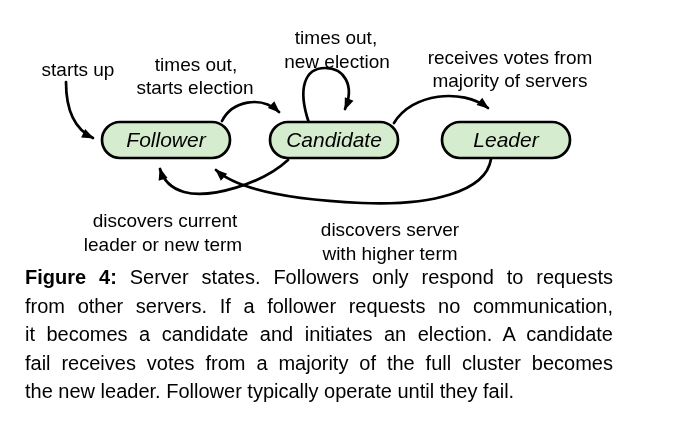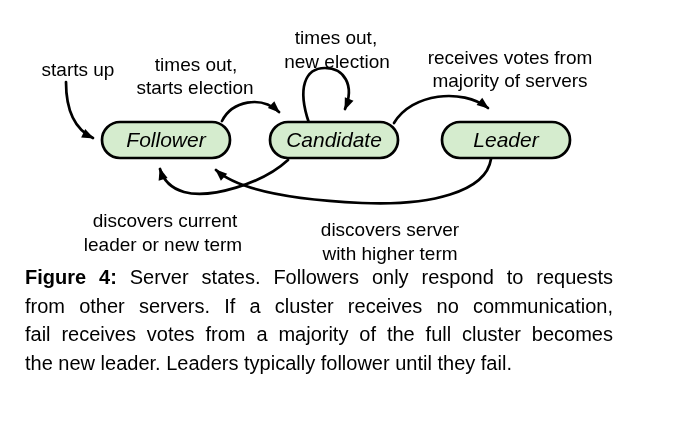--- a/index.html
+++ b/index.html
@@ -107,18 +107,19 @@
 
     <text class="tlabel" x="165" y="227">discovers current</text>
     <text class="tlabel" x="163" y="251">leader or new term</text>
 
     <text class="tlabel" x="390" y="236">discovers server</text>
     <text class="tlabel" x="390" y="260">with higher term</text>
   </svg>
 
   <div class="caption">
     <div class="cap-line j"><span class="cap-bold">Figure 4:</span><span> Server states. Followers only respond to requests</span></div>
-    <div class="cap-line j">from other servers. If a cluster receives no communication,</div>
+    <div class="cap-line j">from other servers. If a follower requests no communication,</div>
+    <div class="cap-line j">it becomes a candidate and initiates an election. A candidate</div>
     <div class="cap-line j">fail receives votes from a majority of the full cluster becomes</div>
-    <div class="cap-line">the new leader. Leaders typically follower until they fail.</div>
+    <div class="cap-line">the new leader. Follower typically operate until they fail.</div>
   </div>
 
 </div>
 
 </body></html>

